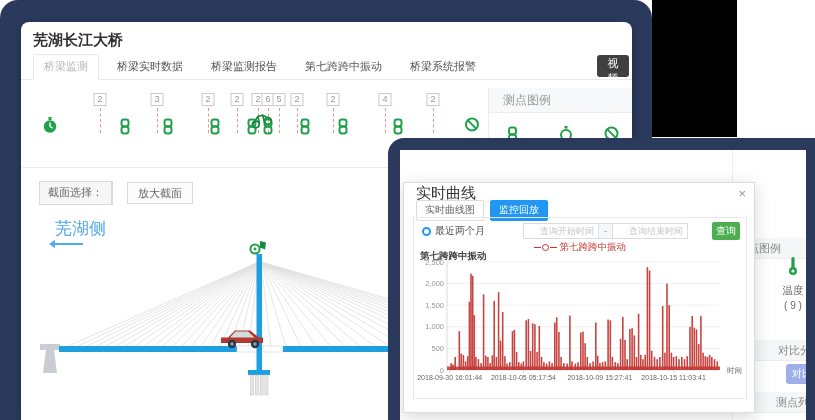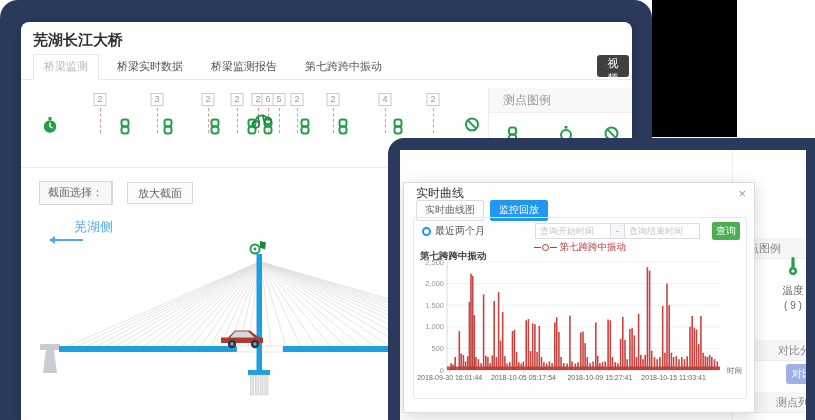--- a/index.html
+++ b/index.html
@@ -30,21 +30,21 @@
   .divider{position:absolute;left:0;right:0;top:145px;border-top:1px solid #ededed;}
   .controls{position:absolute;left:18px;top:159px;display:flex;align-items:center;}
   .combo{display:flex;border:1px solid #d9d9d9;height:24px;box-sizing:border-box;}
   .combo-label{background:#f7f7f7;padding:0 8px;font-size:11px;color:#666;line-height:20px;border-right:1px solid #d9d9d9;}
   .combo-value{background:#fff;padding:0 22px 0 10px;font-size:11px;color:#666;line-height:20px;position:relative;cursor:pointer;}
   .caret{position:absolute;right:7px;top:8px;width:0;height:0;border-left:4px solid transparent;
          border-right:4px solid transparent;border-top:5px solid #666;}
   .zoom-btn{margin-left:14px;border:1px solid #d9d9d9;background:#fcfcfc;font-size:11px;color:#666;
             height:22px;padding:0 10px;cursor:pointer;}
   .direction{position:absolute;left:34px;top:195px;}
-  .dir-label{font-size:13px;color:#53a8f0;margin-left:19px;}
+  .dir-label{font-size:17px;color:#53a8f0;}
   .dir-arrow{display:block;margin-top:3px;position:relative;width:28px;height:2px;background:#53a8f0;}
   .dir-arrow:before{content:"";position:absolute;left:-6px;top:-3px;border-top:4px solid transparent;
                     border-bottom:4px solid transparent;border-right:6px solid #53a8f0;}
   .bridge{position:absolute;left:0;top:218px;}
 
   
   .popup{position:absolute;left:388px;top:138px;width:427px;height:282px;background:#2b3a5c;
          border-radius:16px 0 0 0;padding:12px 9px 0 12px;box-sizing:border-box;z-index:5;}
   .popup-inner{position:relative;width:100%;height:100%;background:#fff;overflow:hidden;}
   .p-sidebar{position:absolute;left:332px;top:0;bottom:0;width:74px;border-left:1px solid #eee;}
@@ -56,55 +56,56 @@
   .temp-block{position:absolute;left:38px;top:106px;width:44px;text-align:center;}
   .temp-label{font-size:10.5px;color:#666;margin-top:4px;}
   .temp-count{font-size:10px;color:#666;margin-top:2px;}
   .compare-btn{position:absolute;left:53px;top:214px;width:52px;height:20px;background:#9fb0e9;border:none;
                border-radius:3px;color:#fff;font-size:10px;cursor:default;}
 
   
   .modal{position:absolute;left:3px;top:32px;width:352px;height:231px;background:#fff;border:1px solid #dcdcdc;
          box-sizing:border-box;box-shadow:0 4px 16px rgba(0,0,0,.16);}
   .m-header{height:16px;padding:2px 8px 0 12px;display:flex;justify-content:space-between;align-items:center;}
-  .m-title{font-size:12px;color:#333;}
+  .m-title{font-size:15px;color:#333;}
   .m-close{font-size:13px;color:#999;line-height:13px;cursor:pointer;}
   .m-tabs{position:absolute;left:12px;top:17px;display:flex;gap:6px;}
   .mtab{font-size:10px;padding:2px 8px 3px;border:1px solid #dcdcdc;color:#666;border-radius:2px;background:#fff;cursor:pointer;}
   .mtab.active{background:#2196f3;border-color:#2196f3;color:#fff;}
   .m-panel{position:absolute;left:9px;top:34px;width:334px;height:182px;border:1px solid #e8e8e8;box-sizing:border-box;}
   .q-row{position:absolute;left:8px;right:6px;top:4px;height:18px;display:flex;align-items:center;}
   .radio{width:9px;height:9px;border:2.5px solid #2196f3;border-radius:50%;background:#fff;box-sizing:border-box;flex:none;}
   .q-label{font-size:10px;color:#555;margin-left:4px;}
   .q-sp{flex:1;}
-  .q-input{width:76px;height:16px;border:1px solid #dcdcdc;font-size:9px;padding:0 4px;color:#333;box-sizing:border-box;}
+  .q-input{width:76px;height:16px;border:1px solid #dcdcdc;font-size:9px;padding:0 4px;color:#333;box-sizing:border-box;text-align:right;}
   .q-input::placeholder{color:#c0c4cc;}
   .q-sep{width:13px;height:16px;background:#f5f7fa;border-top:1px solid #dcdcdc;border-bottom:1px solid #dcdcdc;
          text-align:center;line-height:15px;color:#999;font-size:9px;box-sizing:border-box;}
-  .q-btn{margin-left:12px;width:28px;height:18px;background:#4cae50;border:none;border-radius:2px;color:#fff;
+  .q-btn{margin-left:24px;width:28px;height:18px;background:#4cae50;border:none;border-radius:2px;color:#fff;
          font-size:10px;line-height:18px;text-align:center;cursor:pointer;padding:0;}
   .c-legend{position:absolute;left:0;right:0;top:23px;text-align:center;font-size:9.5px;color:#c23531;}
   .lg-line{display:inline-block;width:7px;height:1px;background:#c23531;vertical-align:middle;}
   .lg-dot{display:inline-block;width:5px;height:5px;border:1px solid #c23531;border-radius:50%;vertical-align:middle;margin:0 1px;}
   .c-title{position:absolute;left:6px;top:32px;font-size:9.5px;font-weight:bold;color:#444;}
   .c-svg{position:absolute;left:0;top:40px;}
 </style>
 </head>
 <body>
 
 <div class="navy-bg"></div>
 <div class="black-patch"></div>
 
 <div class="main-window">
   <div class="mw-title">芜湖长江大桥</div>
   <div class="tab-bar">
       <div class="tab active">桥梁监测</div>
       <div class="tab">桥梁实时数据</div>
       <div class="tab">桥梁监测报告</div>
       <div class="tab">第七跨跨中振动</div>
+      <div class="tab">桥梁系统报警</div>
     </div>
   <button class="video-btn">视频监控</button>
 
   <div class="sensor-strip">
       <span class="badge" style="left: 79px;">2</span>
       <span class="dash" style="left: 79px;"></span>
       <span class="badge" style="left: 136px;">3</span>
       <span class="dash" style="left: 136px;"></span>
       <span class="badge" style="left: 187px;">2</span>
       <span class="dash" style="left: 187px;"></span>

